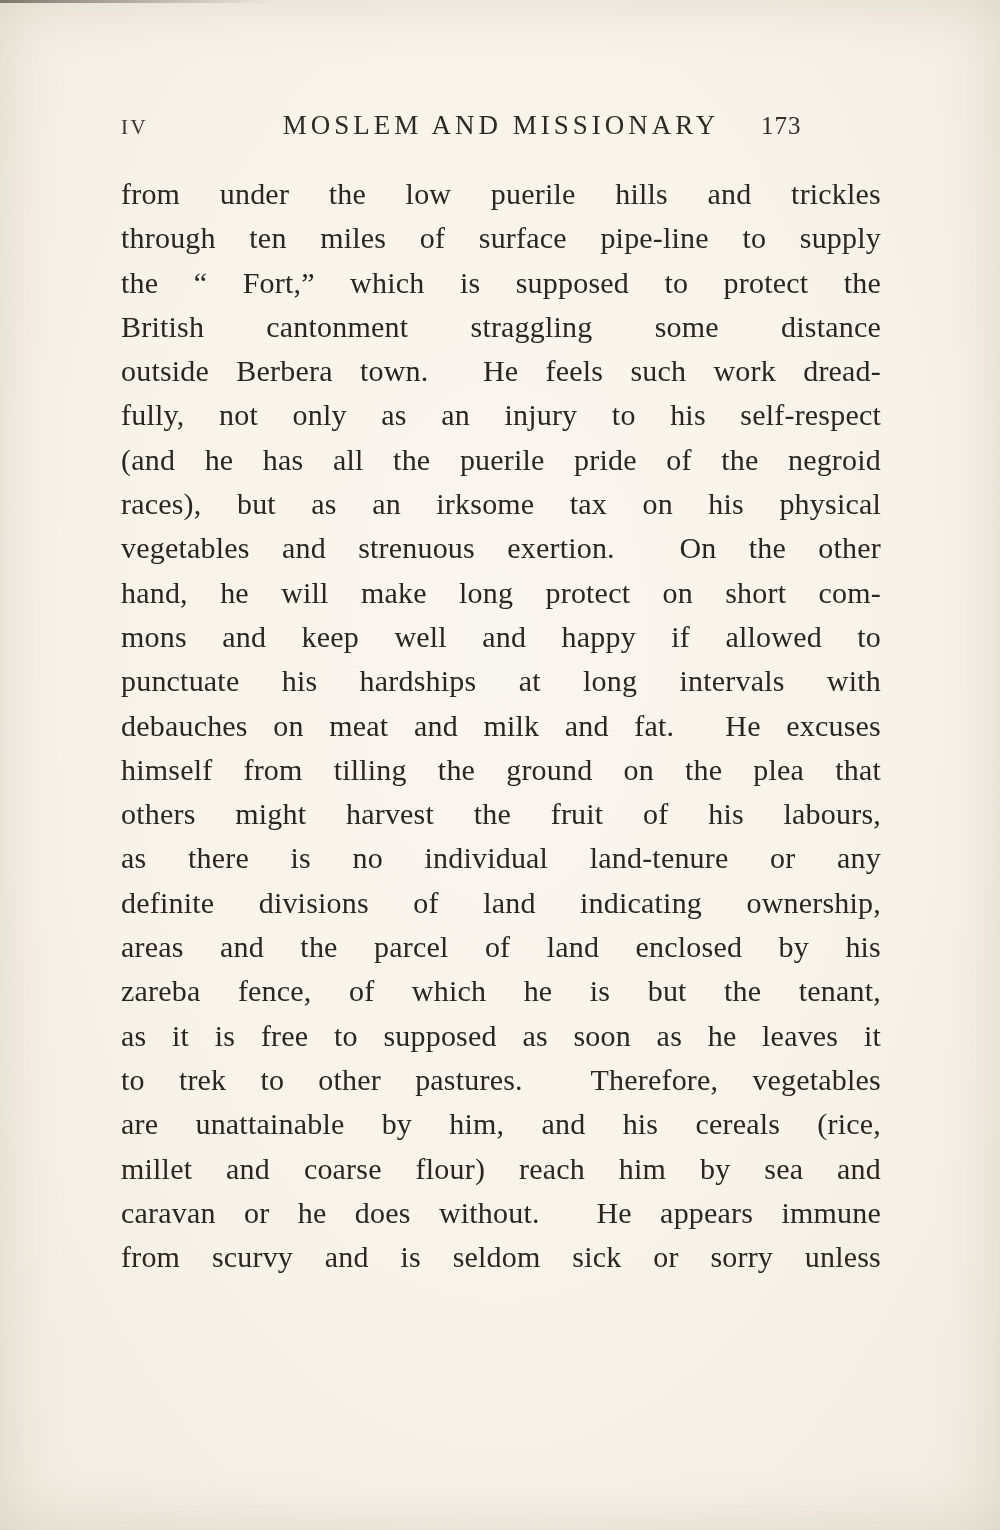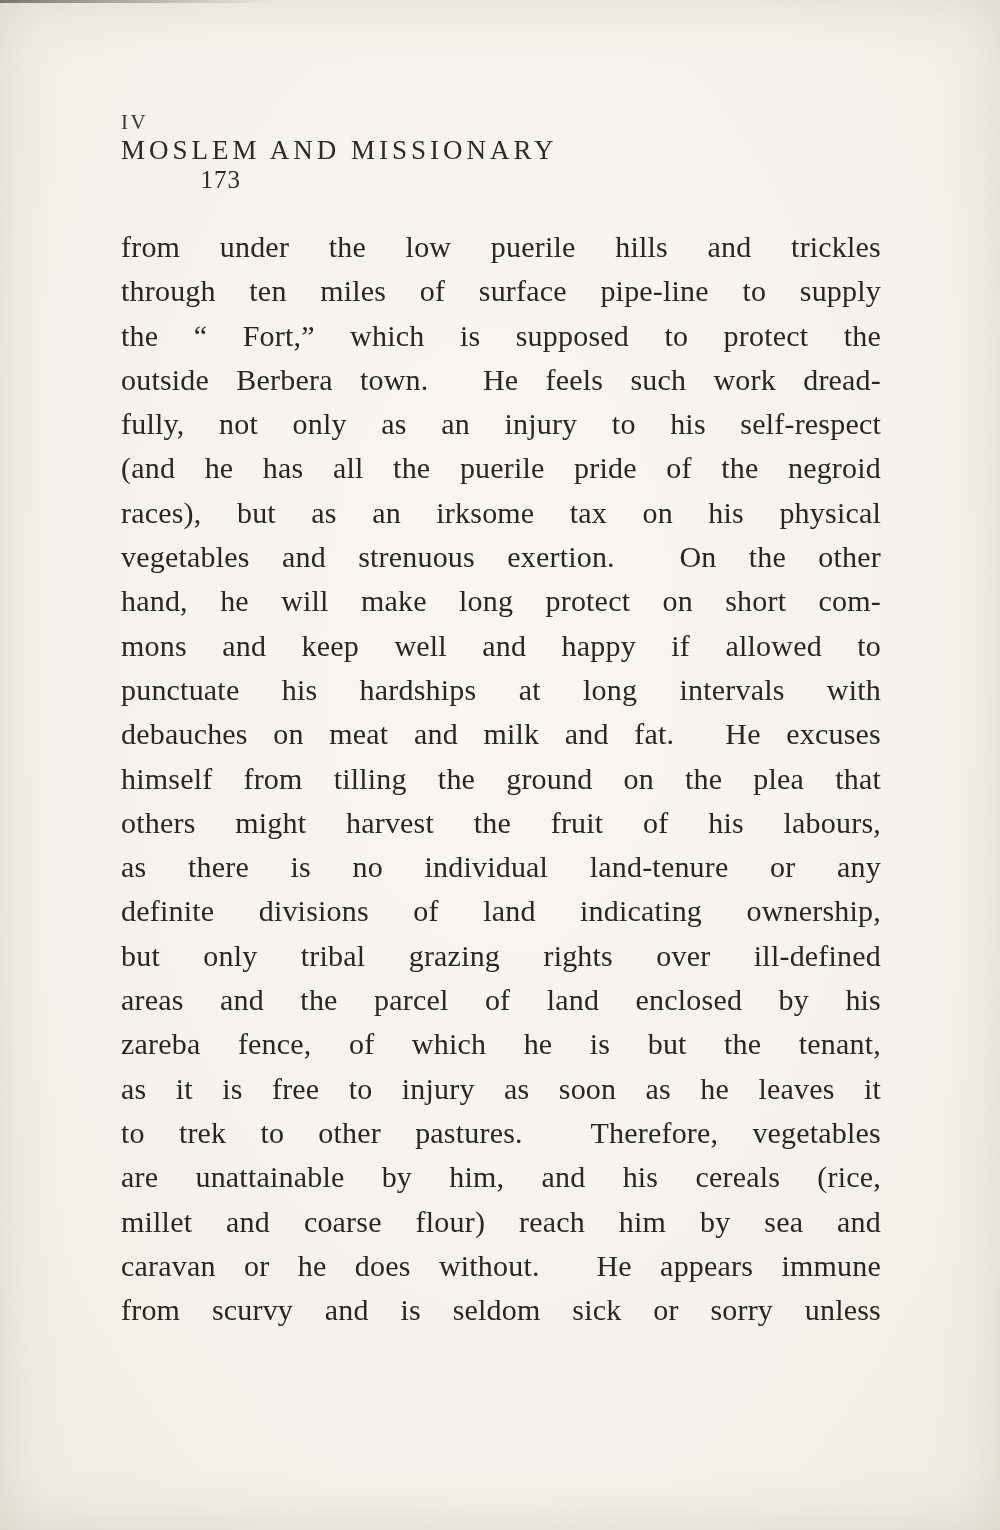--- a/index.html
+++ b/index.html
@@ -29,39 +29,37 @@
   .content {
     position: absolute;
     left: 121px;
     top: 110px;
     width: 760px;
   }
   .header {
     display: flex;
     align-items: baseline;
     margin-bottom: 31px;
-    flex-direction: column;
   }
   .chapter {
     width: 120px;
     font-size: 21px;
     letter-spacing: 2.5px;
     color: #3a342c;
   }
   .title {
     flex: 1;
     text-align: center;
     font-size: 27px;
     letter-spacing: 4px;
     color: #2e2922;
     white-space: nowrap;
   }
   .folio {
     width: 120px;
-    text-align: right;
     font-size: 25px;
     letter-spacing: 1px;
     color: #332d26;
   }
   .body-text {
     font-size: 30px;
     line-height: 44.3px;
     letter-spacing: 0.2px;
   }
   .line {
@@ -82,37 +80,37 @@
   <div class="content">
     <div class="header">
       <span class="chapter">IV</span>
       <span class="title">MOSLEM AND MISSIONARY</span>
       <span class="folio">173</span>
     </div>
     <div class="body-text" id="body-text">
         <div class="line"><span>from under the low puerile hills and trickles</span></div>
         <div class="line"><span>through ten miles of surface pipe-line to supply</span></div>
         <div class="line"><span>the “ Fort,” which is supposed to protect the</span></div>
+        <div class="line"><span>British cantonment straggling some distance</span></div>
         <div class="line"><span>outside Berbera town.  He feels such work dread-</span></div>
         <div class="line"><span>fully, not only as an injury to his self-respect</span></div>
         <div class="line"><span>(and he has all the puerile pride of the negroid</span></div>
         <div class="line"><span>races), but as an irksome tax on his physical</span></div>
         <div class="line"><span>vegetables and strenuous exertion.  On the other</span></div>
         <div class="line"><span>hand, he will make long protect on short com-</span></div>
         <div class="line"><span>mons and keep well and happy if allowed to</span></div>
         <div class="line"><span>punctuate his hardships at long intervals with</span></div>
         <div class="line"><span>debauches on meat and milk and fat.  He excuses</span></div>
         <div class="line"><span>himself from tilling the ground on the plea that</span></div>
         <div class="line"><span>others might harvest the fruit of his labours,</span></div>
         <div class="line"><span>as there is no individual land-tenure or any</span></div>
         <div class="line"><span>definite divisions of land indicating ownership,</span></div>
-        <div class="line"><span>but only tribal grazing rights over ill-defined</span></div>
         <div class="line"><span>areas and the parcel of land enclosed by his</span></div>
         <div class="line"><span>zareba fence, of which he is but the tenant,</span></div>
-        <div class="line"><span>as it is free to injury as soon as he leaves it</span></div>
+        <div class="line"><span>as it is free to supposed as soon as he leaves it</span></div>
         <div class="line"><span>to trek to other pastures.  Therefore, vegetables</span></div>
         <div class="line"><span>are unattainable by him, and his cereals (rice,</span></div>
         <div class="line"><span>millet and coarse flour) reach him by sea and</span></div>
         <div class="line"><span>caravan or he does without.  He appears immune</span></div>
         <div class="line"><span>from scurvy and is seldom sick or sorry unless</span></div>
       </div>
   </div>
 </div>
 
 </body></html>

